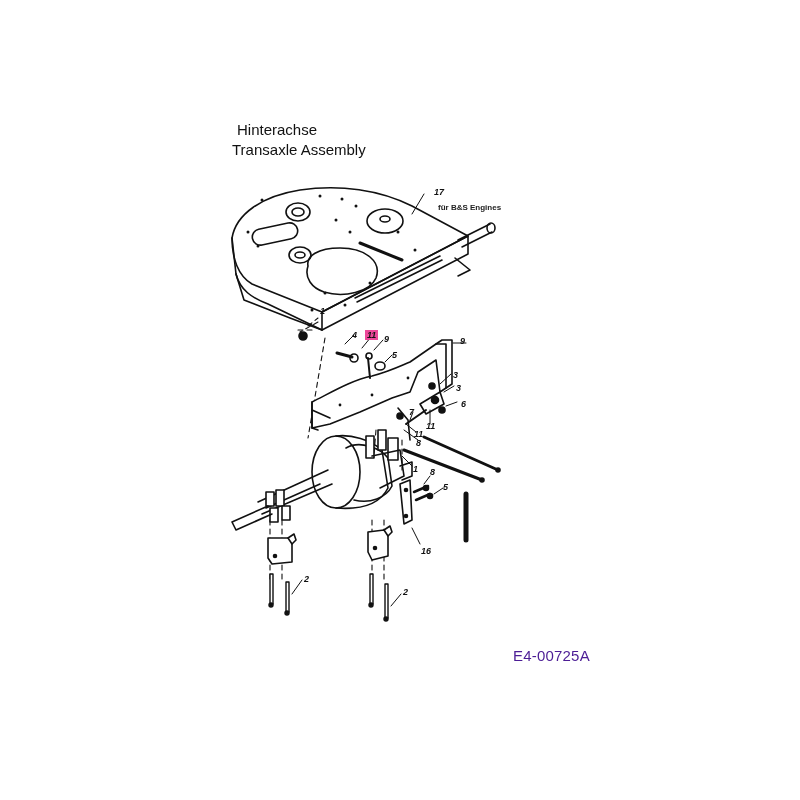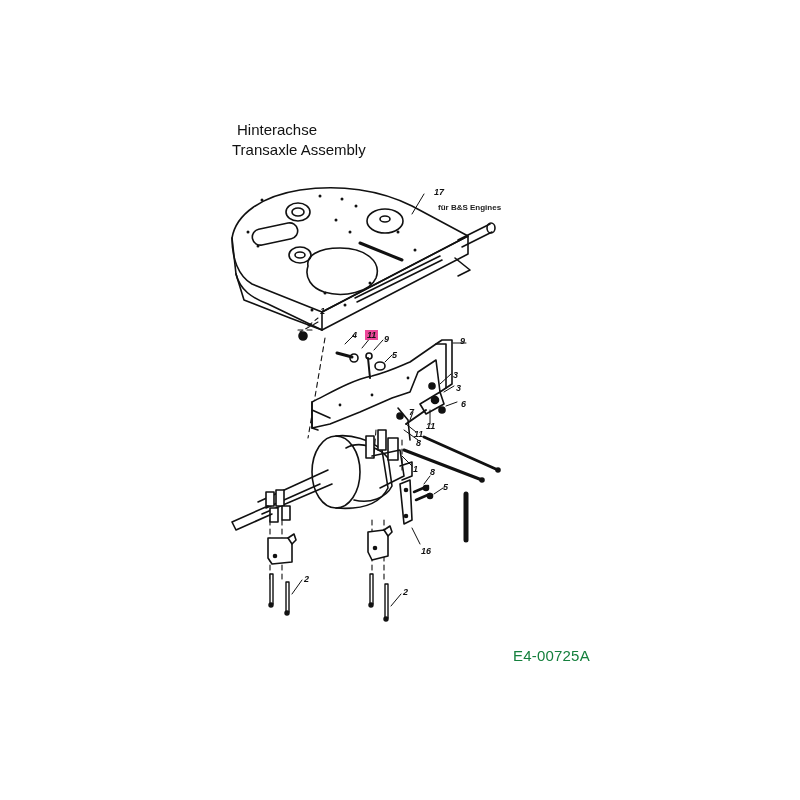--- a/index.html
+++ b/index.html
@@ -1,21 +1,21 @@
 <!DOCTYPE html>
 <html><head>
 <meta charset="utf-8">
 <style>
   html, body { margin: 0; padding: 0; background: #ffffff; }
   body { width: 800px; height: 800px; position: relative; overflow: hidden; font-family: "Liberation Sans", sans-serif; }
   .page { position: absolute; left: 0; top: 0; width: 800px; height: 800px; background: #ffffff; }
   .title-block { position: absolute; left: 232px; top: 120px; color: #111; }
   .title-de { font-size: 15px; line-height: 20px; margin-left: 5px; }
   .title-en { font-size: 15px; line-height: 20px; }
-  .code { position: absolute; left: 513px; top: 647px; font-size: 15px; color: #15803d; letter-spacing: 0.2px; }
+  .code { position: absolute; left: 513px; top: 647px; font-size: 15px; color: #4c1d95; letter-spacing: 0.2px; }
   .note { position: absolute; left: 438px; top: 203px; font-size: 8px; font-weight: bold; color: #222; text-align: center; }
   .lbl { position: absolute; font-size: 9px; font-weight: bold; color: #111; line-height: 10px; font-style: italic; }
   .lbl.hl { background: #ec4899; padding: 0 2px; }
   svg.art { position: absolute; left: 0; top: 0; }
   .fade-mark { position: absolute; left: 96px; top: 114px; width: 10px; height: 8px; opacity: 0.15; }
 </style>
 </head>
 <body>
 
 <div class="page">

